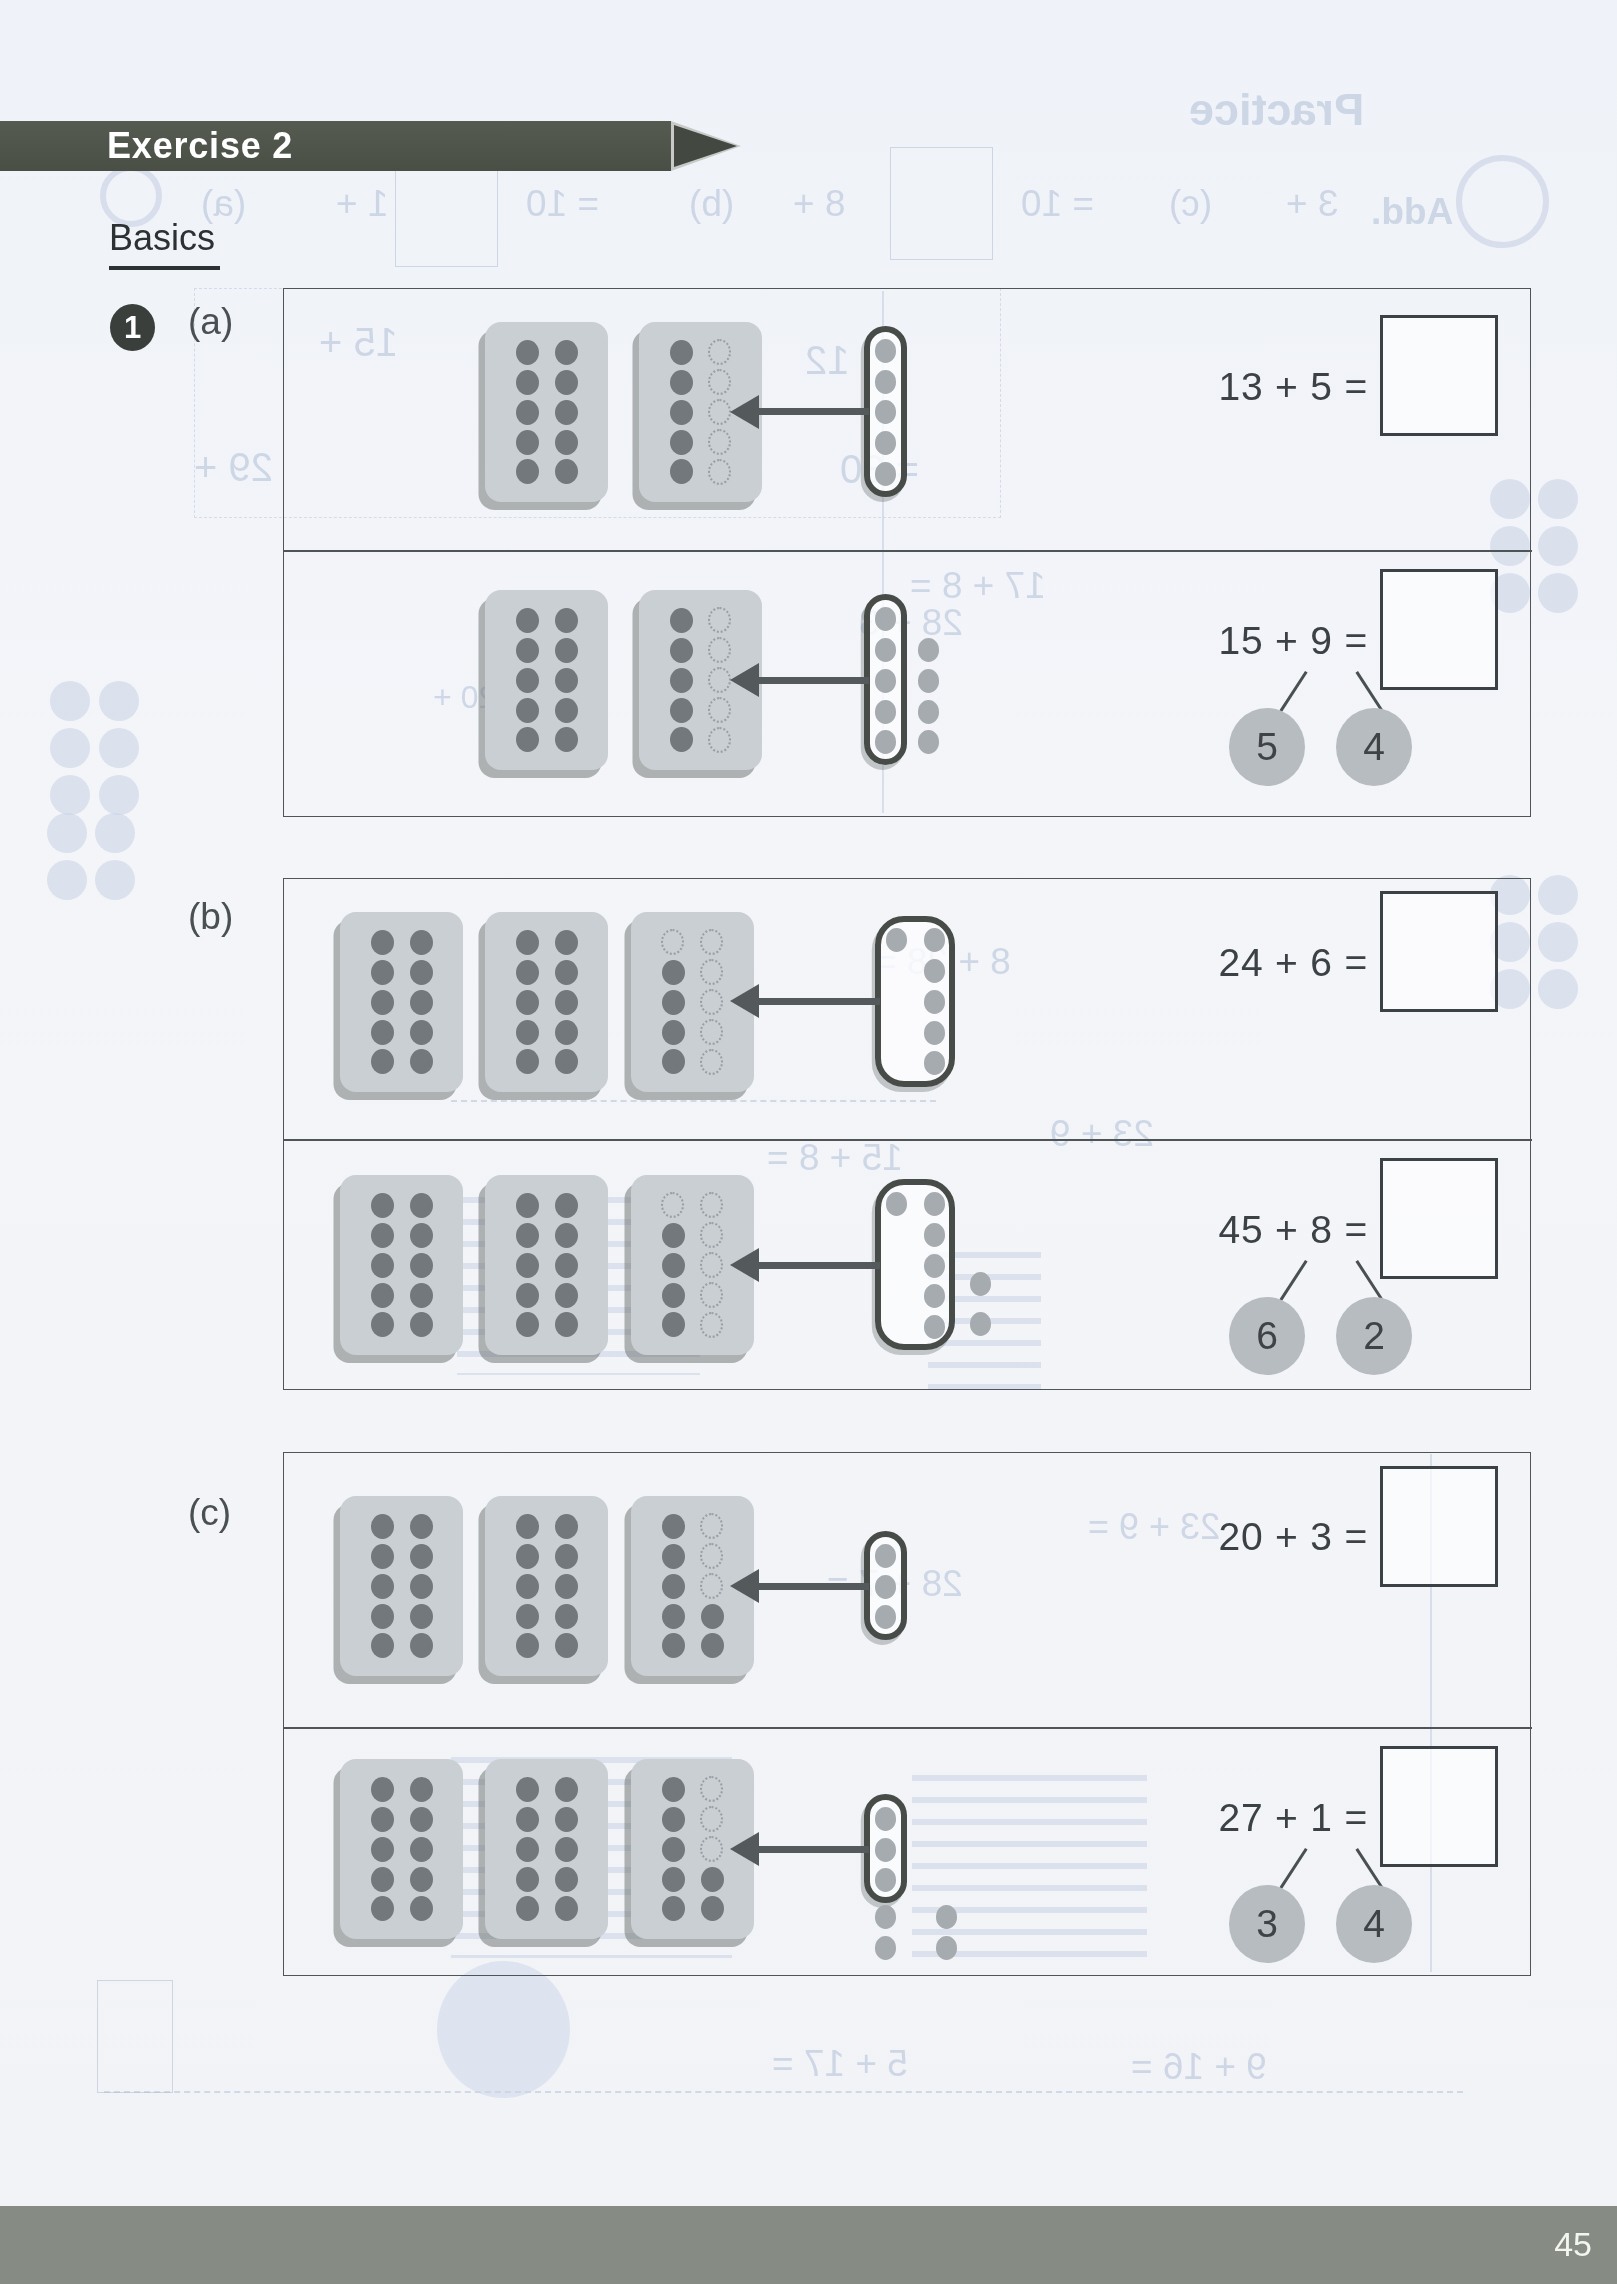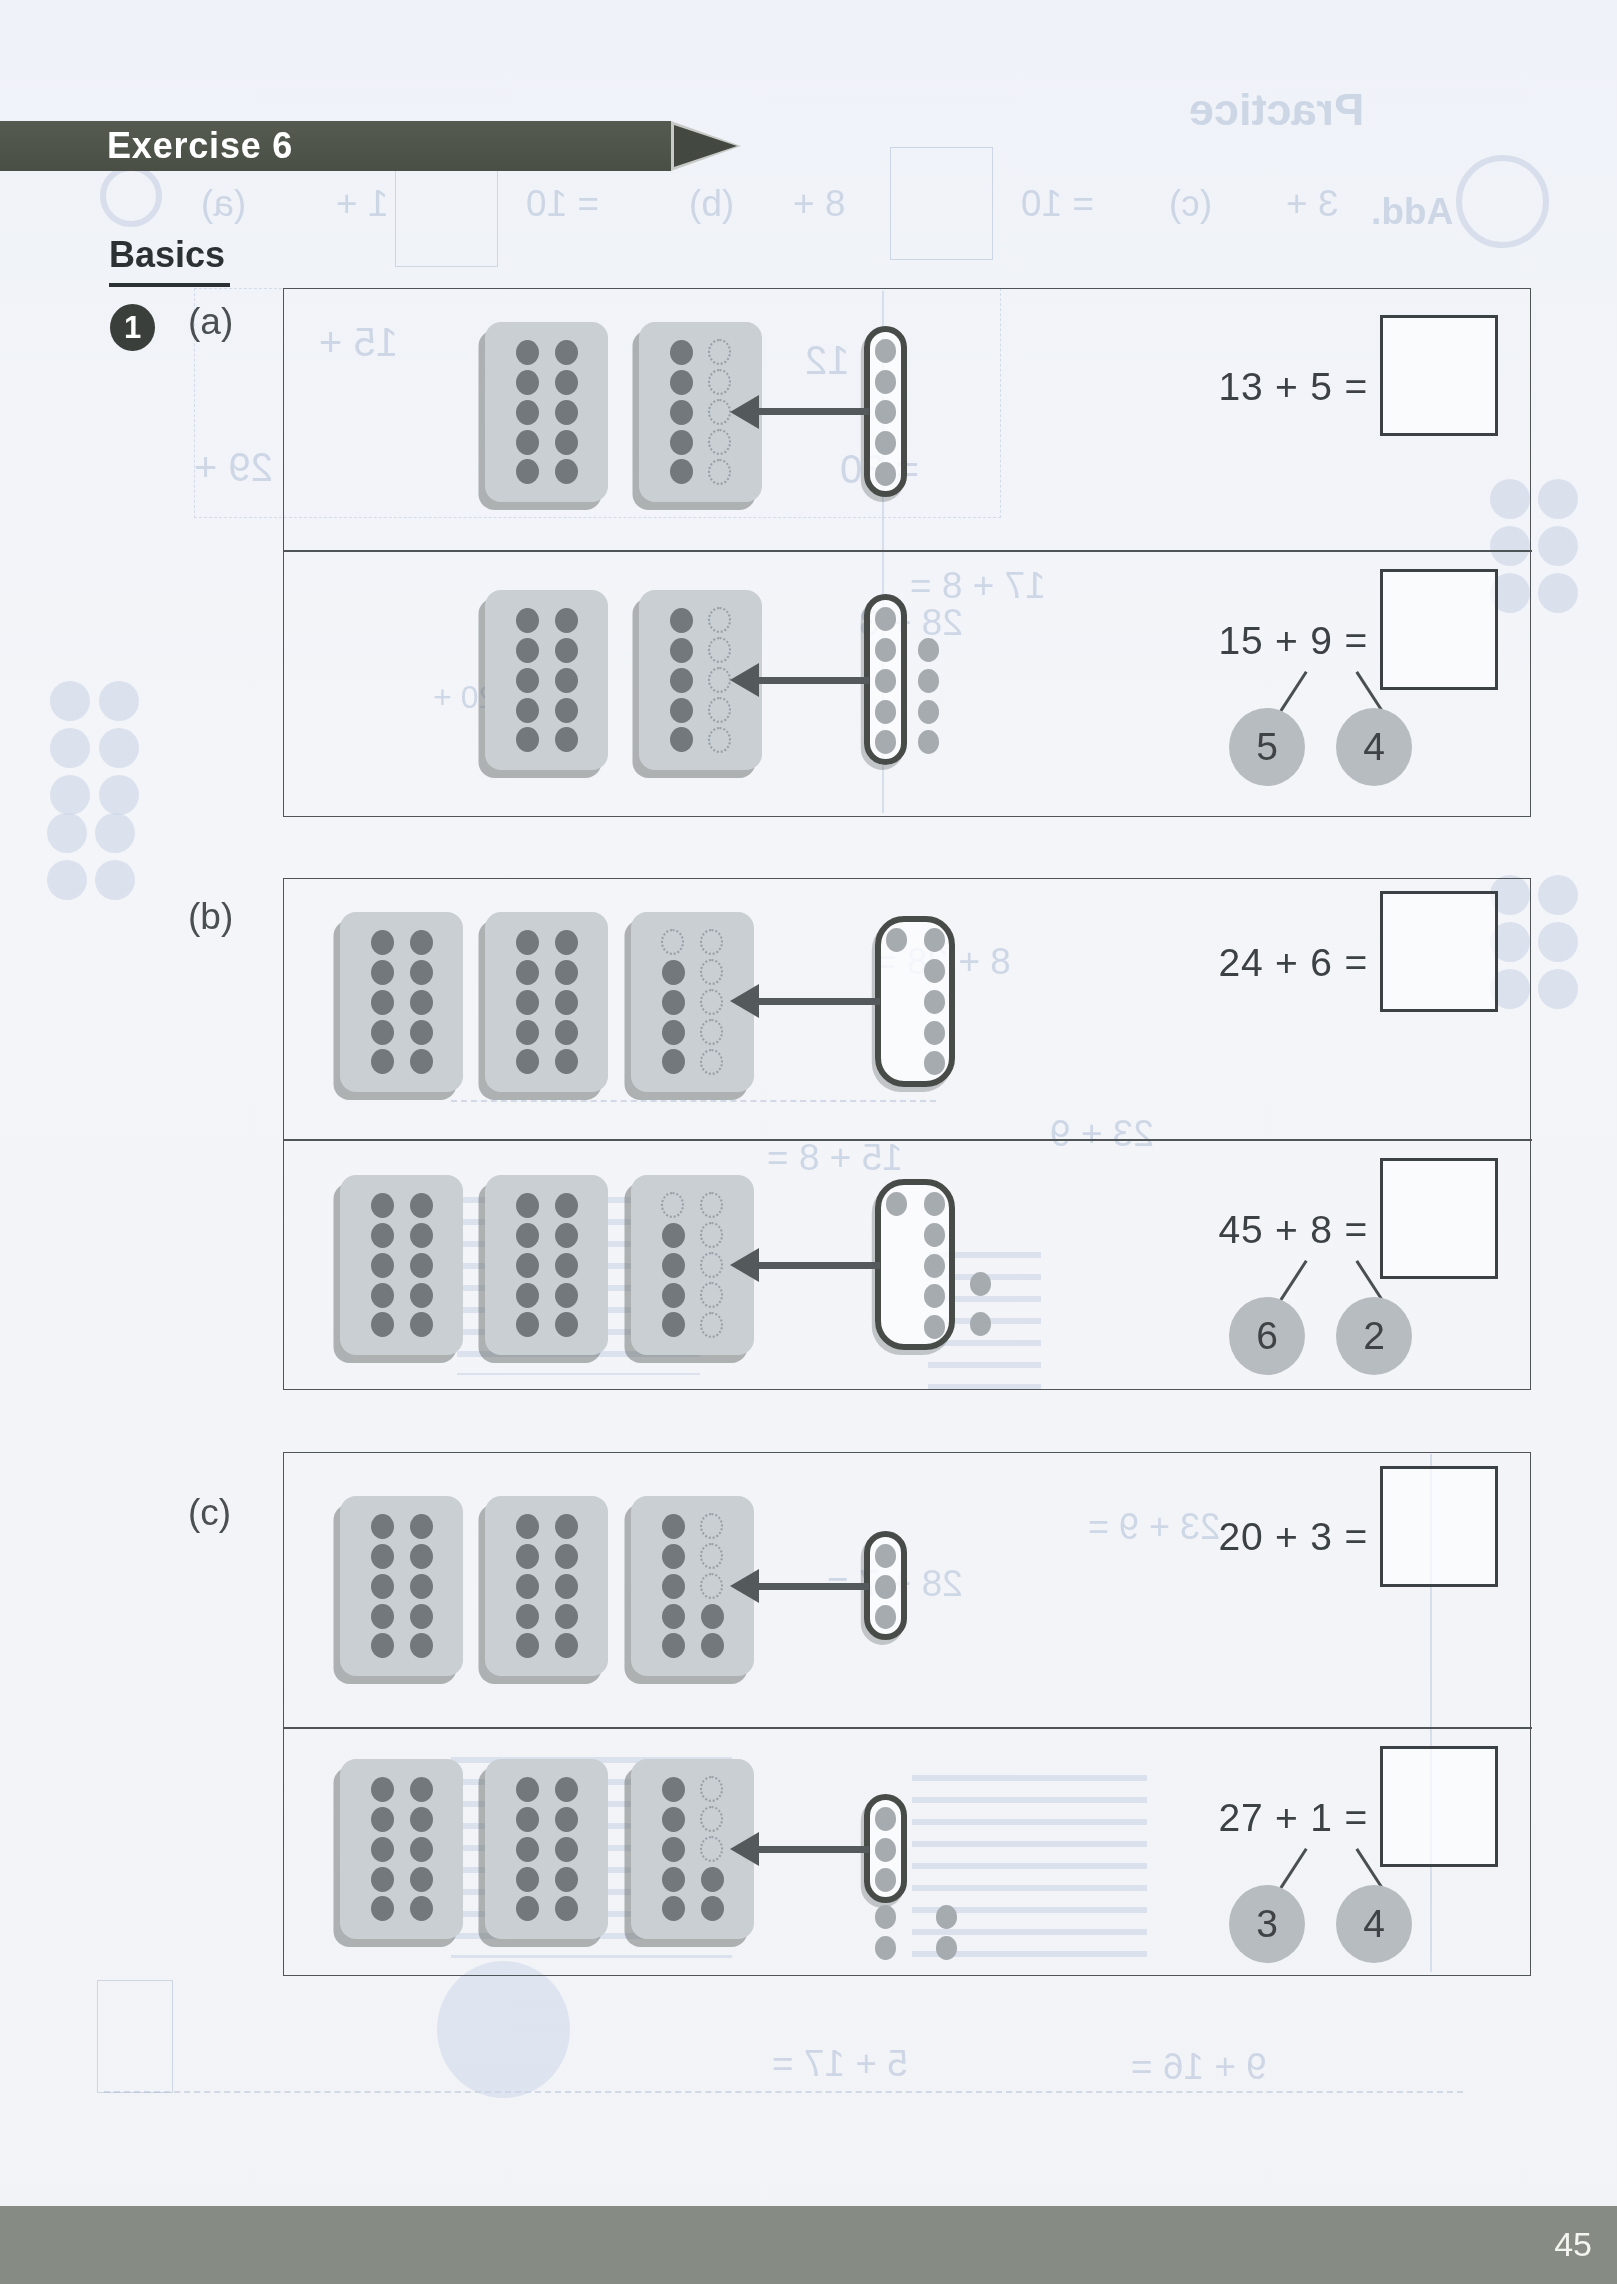--- a/index.html
+++ b/index.html
@@ -9,21 +9,21 @@
   .banner{position:absolute;left:0;top:121px;width:671px;height:50px;
           background:linear-gradient(180deg,#555b50,#494f45);z-index:3;}
   .banner span{position:absolute;left:107px;top:0;line-height:50px;font-size:36px;
                font-weight:bold;color:#ffffff;letter-spacing:0.8px;}
   .tip-light{position:absolute;left:671px;top:121px;width:0;height:0;z-index:3;
              border-top:25px solid transparent;border-bottom:25px solid transparent;
              border-left:70px solid #c7cac6;}
   .tip-dark{position:absolute;left:674px;top:125px;width:0;height:0;z-index:4;
             border-top:21px solid transparent;border-bottom:21px solid transparent;
             border-left:63px solid #434841;}
-  .basics{position:absolute;left:109px;top:234px;font-size:36px;font-weight:bold;
+  .basics{position:absolute;left:109px;top:217px;font-size:36px;font-weight:normal;
           color:#2c3133;border-bottom:4.9px solid #2c3133;padding:0 4.9px 6.5px 0;z-index:3;}
   .qbadge{position:absolute;left:110px;top:304px;width:45px;height:47px;border-radius:50%;
           background:#3a3f3b;color:#fff;font-size:31px;font-weight:bold;text-align:center;
           line-height:47px;z-index:3;}
   
   .pbox{position:absolute;border:1.6px solid #4f5456;z-index:2;}
   .pdivider{position:absolute;height:1.6px;background:#4f5456;z-index:2;}
   .plabel{position:absolute;font-size:37px;color:#4a4f52;z-index:2;}
   .frame{position:absolute;width:123px;height:180px;border-radius:16px;background:#cacfd3;
          box-shadow:-6.5px 8px 0 rgba(104,110,108,0.5);z-index:2;}
@@ -123,21 +123,21 @@
       <div class="gvline" style="left: 882px; top: 291px; height: 522px;"></div>
       <div class="gvline" style="left: 1430px; top: 1454px; height: 518px;"></div>
       <div class="gdashline" style="left: 451px; top: 1100px; width: 485px;"></div>
       <div class="gdashline" style="left: 104px; top: 2091px; width: 1359px;"></div>
       <div class="gcircle" style="left: 437px; top: 1961px; width: 133px; height: 137px;"></div>
       <div class="gring" style="left: 1456px; top: 155px; width: 81px; height: 81px;"></div>
       <div class="gring" style="left: 100px; top: 165px; width: 50px; height: 50px;"></div>
     </div>
 
   <div class="banner">
-    <span>Exercise 6</span>
+    <span>Exercise 2</span>
   </div>
   <div class="tip-light"></div>
   <div class="tip-dark"></div>
 
   <div class="basics">Basics</div>
   <div class="qbadge">1</div>
 
   <div id="problems">
       <div class="pbox" style="left: 283px; top: 288px; width: 1246px; height: 527px;"></div>
       <div class="pdivider" style="left: 283px; top: 550px; width: 1249px;"></div>

